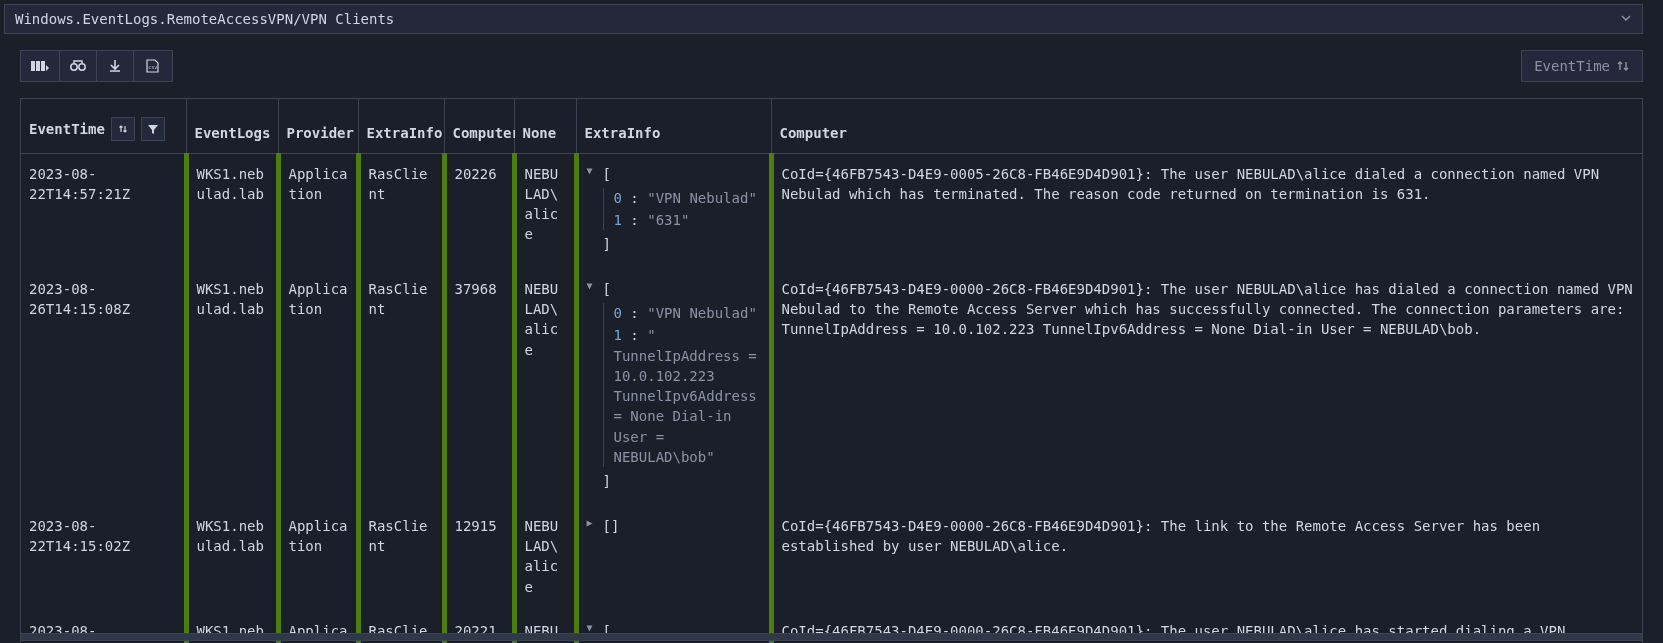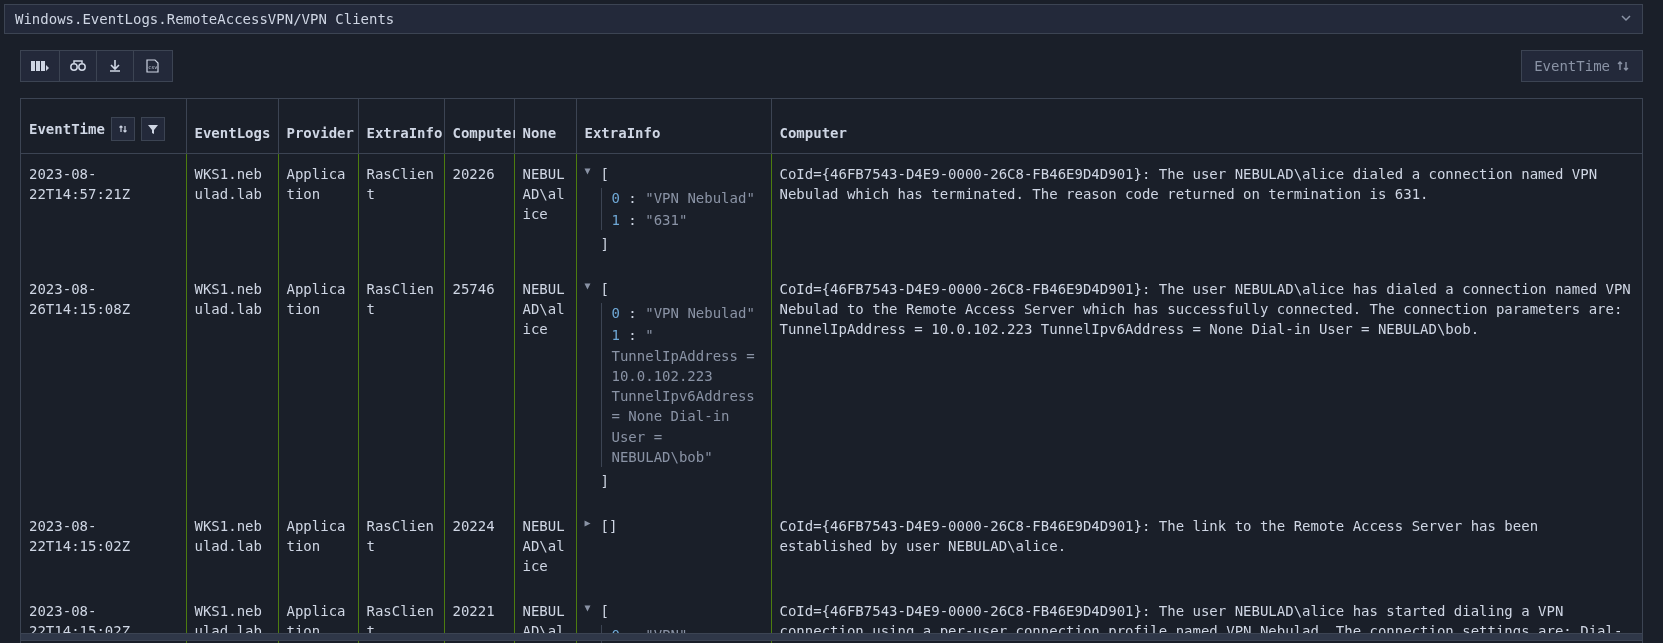--- a/index.html
+++ b/index.html
@@ -118,21 +118,21 @@
   col.c-channel  { width: 80px; }
   col.c-provider { width: 86px; }
   col.c-eventid  { width: 70px; }
   col.c-user     { width: 62px; }
   col.c-extra    { width: 195px; }
   col.c-message  {  }
 
   tbody td {
     padding: 10px 8px 14px 8px;
     vertical-align: top;
-    border-right: 1px solid #4d7c0f;
+    border-right: 5px solid #4d7c0f;
     word-wrap: break-word;
     line-height: 1.45;
     color: #cfd6e4;
   }
   tbody td:last-child { border-right: none; }
   tbody tr { }
   
   .extra-td {
     display: flex;
     gap: 6px;
@@ -278,28 +278,28 @@
               <div style="flex: 1 1 0%;">
                 <div class="bracket">[</div>
                 <div class="kvlist">
                   <div class="kv-row"><span class="kv-key">0</span><span class="kv-colon"> : </span><span class="kv-val">"VPN Nebulad"</span></div>
                   <div class="kv-row"><span class="kv-key">1</span><span class="kv-colon"> : </span><span class="kv-val">"631"</span></div>
                 </div>
                 <div class="bracket">]</div>
               </div>
             </div>
           </td>
-          <td>CoId={46FB7543-D4E9-0000-26C8-FB46E9D4D901}: The user NEBULAD\alice dialed a connection named VPN Nebulad which has terminated. The reason code returned on termination is 631.</td>
+          <td>CoId={46FB7543-D4E9-0005-26C8-FB46E9D4D901}: The user NEBULAD\alice dialed a connection named VPN Nebulad which has terminated. The reason code returned on termination is 631.</td>
         </tr>
         <tr>
           <td>2023-08-26T14:15:08Z</td>
           <td>WKS1.nebulad.lab</td>
           <td>Application</td>
           <td>RasClient</td>
-          <td>25746</td>
+          <td>37968</td>
           <td>NEBULAD\alice</td>
           <td>
             <div class="extra-td">
               <div class="caret">▼</div>
               <div style="flex: 1 1 0%;">
                 <div class="bracket">[</div>
                 <div class="kvlist">
                   <div class="kv-row"><span class="kv-key">0</span><span class="kv-colon"> : </span><span class="kv-val">"VPN Nebulad"</span></div>
                   <div class="kv-row"><span class="kv-key">1</span><span class="kv-colon"> : </span><span class="kv-val">" TunnelIpAddress = 10.0.102.223 TunnelIpv6Address = None Dial-in User = NEBULAD\bob"</span></div>
                 </div>
@@ -307,21 +307,21 @@
               </div>
             </div>
           </td>
           <td>CoId={46FB7543-D4E9-0000-26C8-FB46E9D4D901}: The user NEBULAD\alice has dialed a connection named VPN Nebulad to the Remote Access Server which has successfully connected. The connection parameters are: TunnelIpAddress = 10.0.102.223 TunnelIpv6Address = None Dial-in User = NEBULAD\bob.</td>
         </tr>
         <tr>
           <td>2023-08-22T14:15:02Z</td>
           <td>WKS1.nebulad.lab</td>
           <td>Application</td>
           <td>RasClient</td>
-          <td>20224</td>
+          <td>12915</td>
           <td>NEBULAD\alice</td>
           <td>
             <div class="extra-td">
               <div class="caret">▶</div>
               <div style="flex: 1 1 0%;"><span class="bracket">[]</span></div>
             </div>
           </td>
           <td>CoId={46FB7543-D4E9-0000-26C8-FB46E9D4D901}: The link to the Remote Access Server has been established by user NEBULAD\alice.</td>
         </tr>
         <tr>

